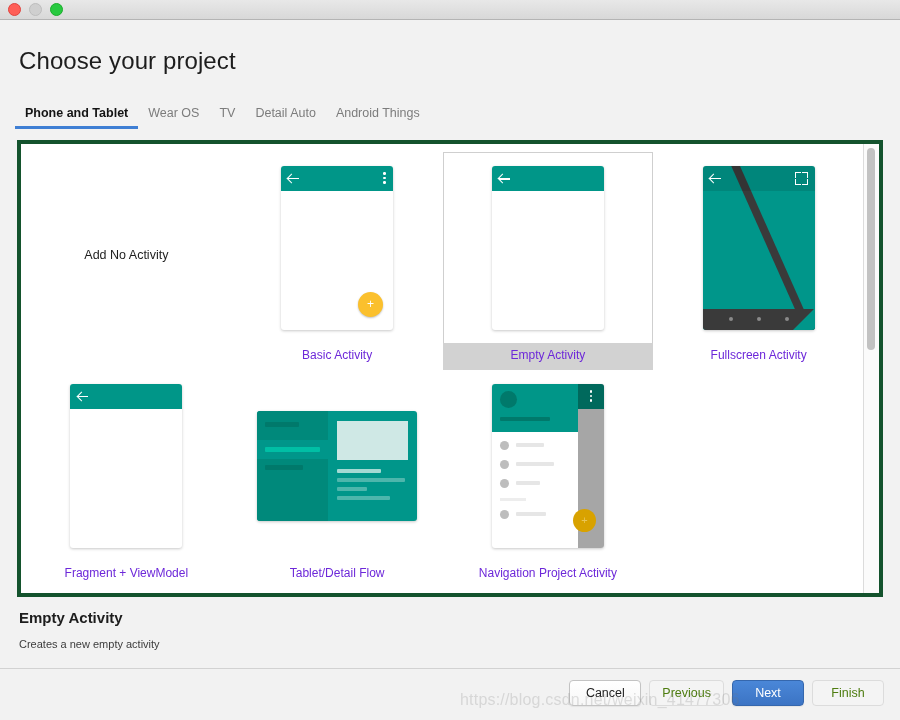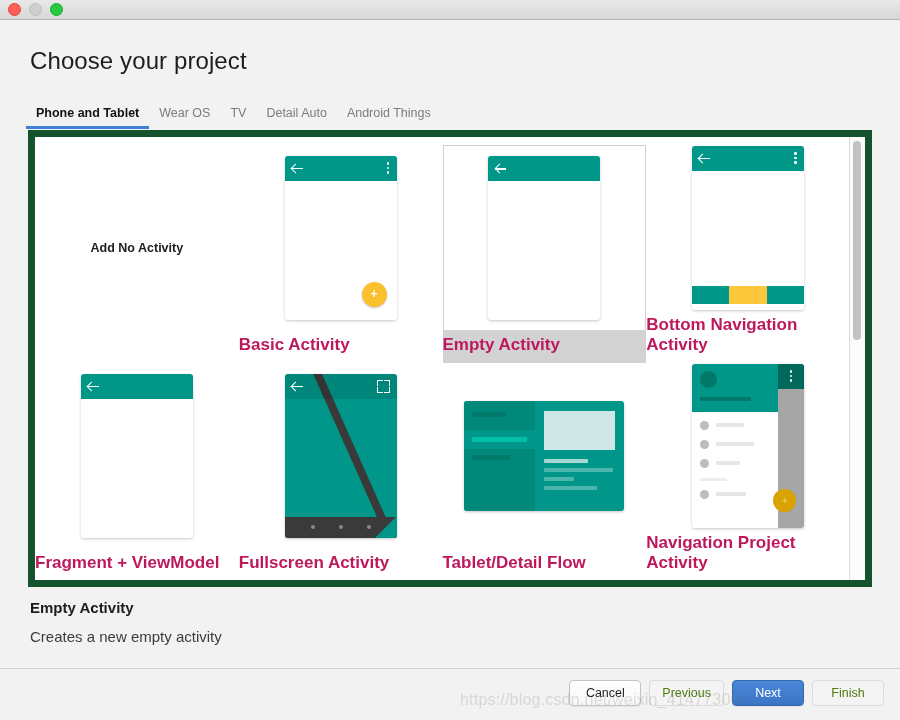--- a/index.html
+++ b/index.html
@@ -56,21 +56,21 @@
     color: #3a3a3a;
     pointer-events: none;
   }
 
   
   .dialog-body {
     flex: 1 1 auto;
     background: #f2f2f2;
     display: flex;
     flex-direction: column;
-    padding: 0 28px;
+    padding: 0 17px;
     box-sizing: border-box;
     min-height: 0;
   }
   .page-title {
     font-size: 24px;
     color: #1d1d1d;
     margin: 27px 0 0 2px;
     letter-spacing: 0.1px;
   }
 
@@ -97,25 +97,24 @@
     font-weight: bold;
     border-bottom-color: #3f7fd4;
     margin-top: 17px;
   }
 
   
   .gallery-wrap {
     position: relative;
     flex: 0 0 457px;
     background: #ffffff;
-    border: 7px solid #14532d;
-    margin-top: 1px;
+    border: 4px solid #14532d;
+    margin-top: 11px;
     overflow: hidden;
     box-sizing: border-box;
-    font-weight: bold;
   }
   .gallery {
     position: absolute;
     inset: 0 15px 0 0;
     padding: 8px 0 0 0;
     box-sizing: border-box;
   }
   .grid {
     display: grid;
     grid-template-columns: repeat(4, 1fr);
@@ -130,23 +129,23 @@
     cursor: default;
   }
   .thumb-box {
     flex: 1 1 auto;
     width: 100%;
     display: flex;
     align-items: center;
     justify-content: center;
   }
   .cell-label {
-    font-size: 17px;
-    color: #be185d;
-    text-align: left;
+    font-size: 12px;
+    color: #6d28d9;
+    text-align: center;
     width: 100%;
     padding: 5px 0 8px 0;
     box-sizing: border-box;
   }
   .cell.selected .thumb-box {
     border: 1px solid #cfcfcf;
     border-bottom: none;
     box-sizing: border-box;
   }
   .cell.selected .cell-label {
@@ -435,21 +434,21 @@
     padding: 12px 2px 0 2px;
     min-height: 0;
   }
   .desc-title {
     font-size: 15px;
     font-weight: bold;
     color: #1d1d1d;
     margin-bottom: 12px;
   }
   .desc-text {
-    font-size: 15px;
+    font-size: 11px;
     color: #3c3c3c;
   }
 
   
   .footer {
     flex: 0 0 52px;
     border-top: 1px solid #d2d2d2;
     background: #f2f2f2;
     display: flex;
     align-items: center;
@@ -554,51 +553,20 @@
             <div class="thumb-box">
               <div class="phone">
                 <div class="appbar">
                   <span class="ic-back"></span>
                 </div>
               </div>
             </div>
             <div class="cell-label">Empty Activity</div>
           </div>
 
-          <div class="cell">
-            <div class="thumb-box">
-              <div class="phone">
-                <div class="appbar">
-                  <span class="ic-back"></span>
-                  <span class="ic-dots">
-                      <i></i>
-                      <i></i>
-                      <i></i>
-                    </span>
-                </div>
-                <div class="bottomnav">
-                  <span class="bn-a"></span>
-                  <span class="bn-b"></span>
-                  <span class="bn-a"></span>
-                </div>
-              </div>
-            </div>
-            <div class="cell-label">Bottom Navigation Activity</div>
-          </div>
-
-          <div class="cell">
-            <div class="thumb-box">
-              <div class="phone">
-                <div class="appbar">
-                  <span class="ic-back"></span>
-                </div>
-              </div>
-            </div>
-            <div class="cell-label">Fragment + ViewModel</div>
-          </div>
 
           <div class="cell">
             <div class="thumb-box">
               <div class="phone fullscreen">
                 <div class="fs-stripe"></div>
                 <div class="fs-scrim"></div>
                 <div class="appbar" style="background:transparent;">
                   <span class="ic-back"></span>
                   <span class="ic-expand">
                       <i></i>
@@ -609,20 +577,31 @@
                 </div>
                 <div class="fs-navbar">
                   <i></i>
                     <i></i>
                     <i></i>
                 </div>
                 <div class="fs-stripe-bottom"></div>
               </div>
             </div>
             <div class="cell-label">Fullscreen Activity</div>
+          </div>
+
+          <div class="cell">
+            <div class="thumb-box">
+              <div class="phone">
+                <div class="appbar">
+                  <span class="ic-back"></span>
+                </div>
+              </div>
+            </div>
+            <div class="cell-label">Fragment + ViewModel</div>
           </div>
 
           <div class="cell">
             <div class="thumb-box">
               <div class="tablet">
                 <div class="md-master">
                   <div class="md-row w1"></div>
                   <div class="md-sel">
                       <i></i>
                     </div>

